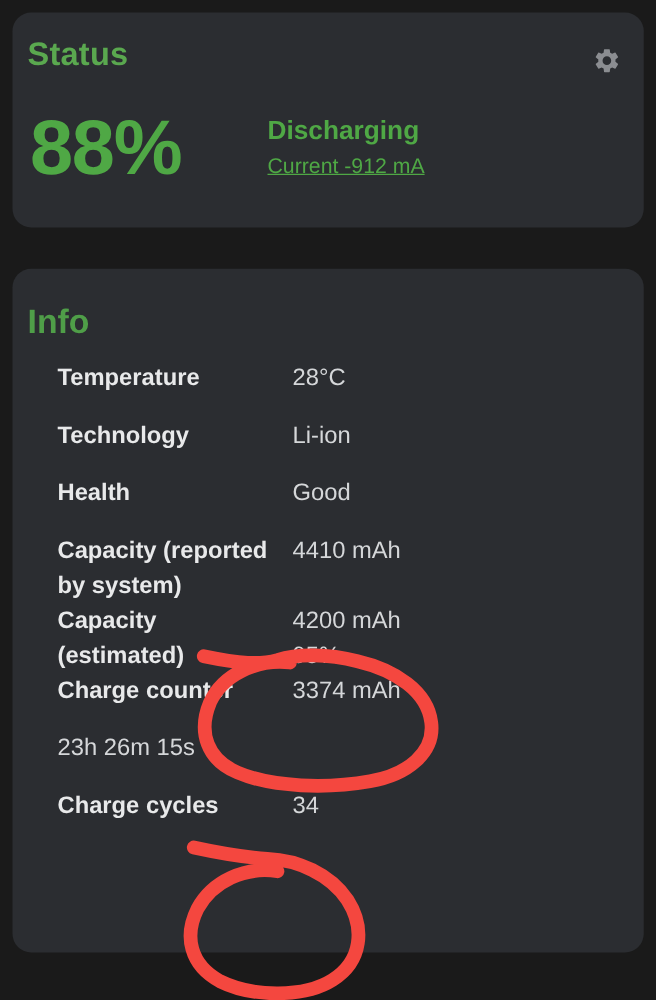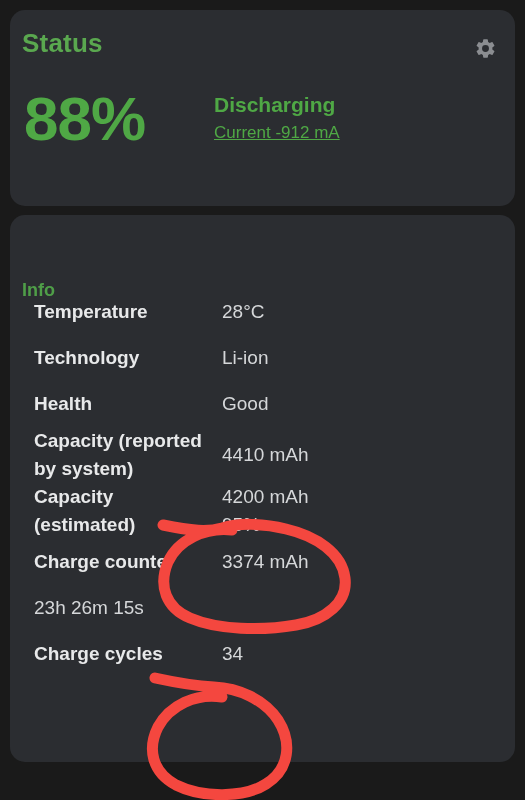--- a/index.html
+++ b/index.html
@@ -25,21 +25,21 @@
   .card {
     position: absolute;
     left: 10px;
     width: 505px;
     background: #2b2d31;
     border-radius: 15px;
     box-sizing: border-box;
   }
   #status-card {
     top: 10px;
-    height: 196px;
+    height: 172px;
   }
   #info-card {
     top: 215px;
     height: 547px;
   }
 
   
   .card-title {
     position: absolute;
     left: 12px;
@@ -90,37 +90,36 @@
     line-height: 1.4;
     margin-top: 3px;
     text-decoration: underline;
   }
 
   
   .info-title {
     position: absolute;
     left: 12px;
     top: 27px;
-    font-size: 18px;
+    font-size: 27px;
     font-weight: bold;
     color: #4f9e48;
-    margin-top: 38px;
   }
   .info-list {
     position: absolute;
     left: 0;
     top: 74px;
     right: 0;
   }
   .info-row {
     position: relative;
     display: flex;
-    align-items: center;
+    align-items: flex-start;
     min-height: 46px;
-    padding-left: 24px;
+    padding-left: 36px;
   }
   .info-label {
     width: 188px;
     flex: 0 0 188px;
     font-size: 19px;
     font-weight: bold;
     color: #e8e9ea;
     line-height: 28px;
     padding-right: 4px;
     box-sizing: border-box;

